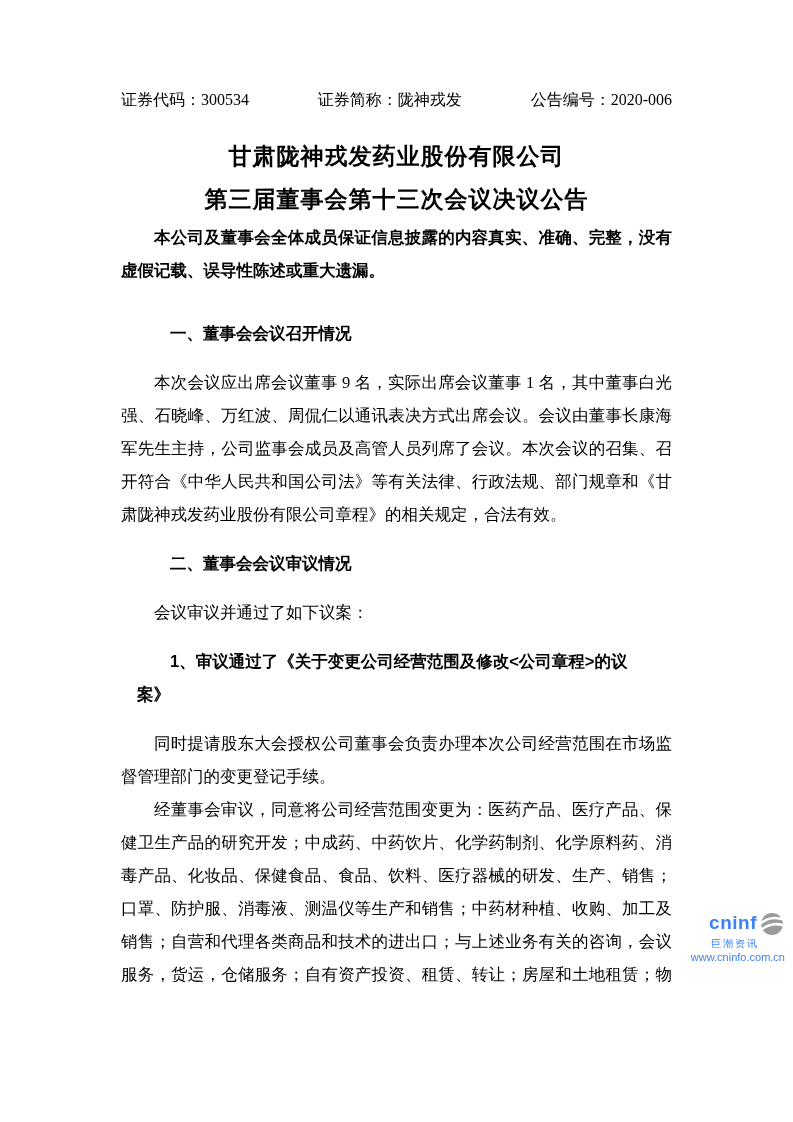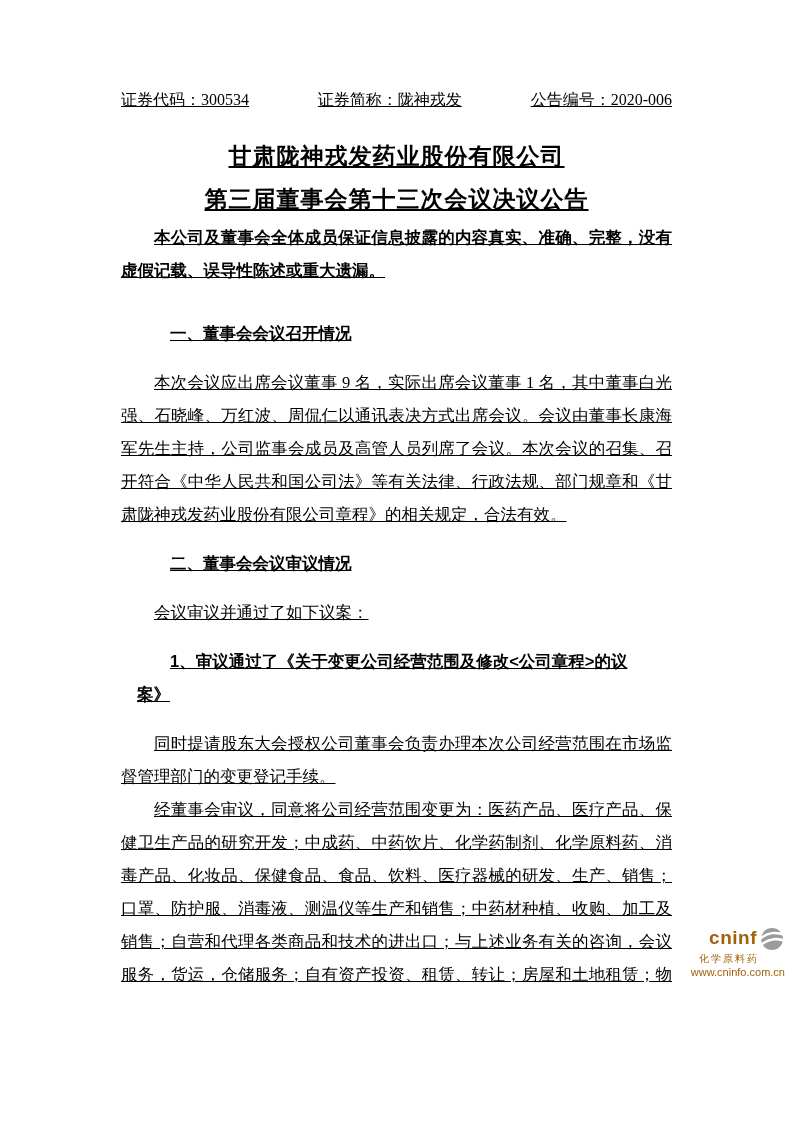--- a/index.html
+++ b/index.html
@@ -9,21 +9,20 @@
   }
   .page {
     position: relative;
     width: 793px;
     height: 982px;
     background: #ffffff;
     color: #000000;
     font-family: "Liberation Serif", "DejaVu Serif", serif;
     overflow: hidden;
     box-sizing: border-box;
-    text-decoration: underline;
   }
   .content {
     padding: 0 121px;
   }
   
   .doc-header {
     display: flex;
     justify-content: space-between;
     margin-top: 90px;
     font-size: 16px;
@@ -61,23 +60,23 @@
     text-indent: 2em;
     font-weight: bold;
     font-family: "Liberation Sans", "DejaVu Sans", sans-serif;
   }
   .body-block { margin-top: 30px; }
 
   
   .watermark {
     position: absolute;
     right: 8px;
-    bottom: 4px;
+    bottom: 19px;
     text-align: right;
-    color: #a16207;
+    color: #3b82f6;
     font-family: "Liberation Sans", "DejaVu Sans", sans-serif;
     line-height: 1.1;
   }
   .wm-row {
     display: flex;
     align-items: center;
     justify-content: flex-end;
     gap: 2px;
   }
   .wm-cninf {
@@ -136,16 +135,16 @@
     <div class="wm-row">
       <span class="wm-cninf">cninf</span>
       <span class="wm-logo">
         <svg viewBox="0 0 26 26" width="26" height="26">
           <circle cx="13" cy="13" r="11" fill="#9b9b9b"></circle>
           <path d="M1 13 C 8 6, 18 6, 26 9" stroke="#ffffff" stroke-width="2.6" fill="none"></path>
           <path d="M2 19 C 10 12, 20 12, 26 15" stroke="#ffffff" stroke-width="2.6" fill="none"></path>
         </svg>
       </span>
     </div>
-    <div class="wm-cn">化学原料药</div>
+    <div class="wm-cn">巨潮资讯</div>
     <div class="wm-url">www.cninfo.com.cn</div>
   </div>
 </div>
 
 </body></html>

